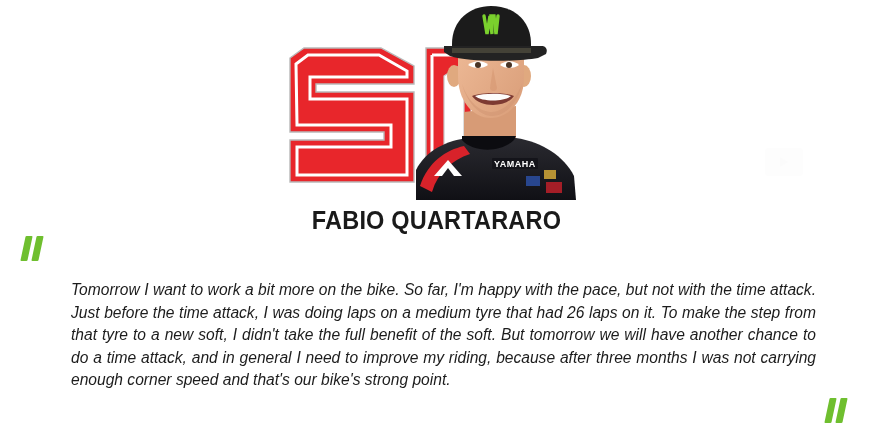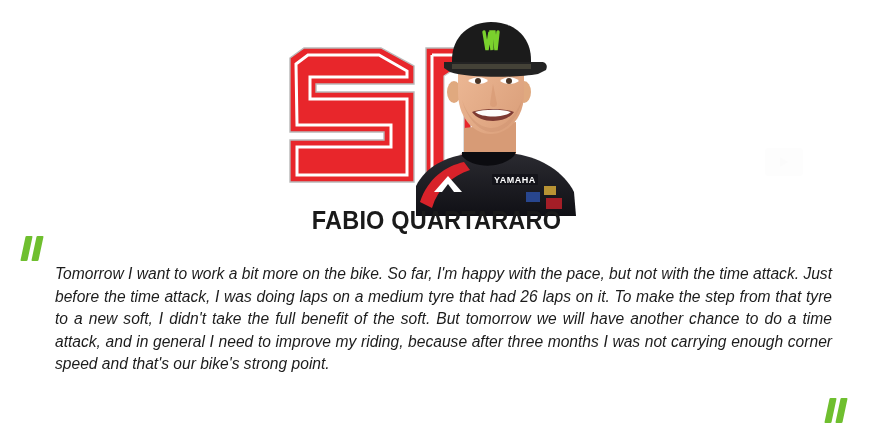--- a/index.html
+++ b/index.html
@@ -70,21 +70,21 @@
     left: 0px;
     top: 40px;
     width: 185px;
     height: 145px;
   }
 
   
   .rider {
     position: absolute;
     left: 110px;
-    top: 16px;
+    top: 0;
     width: 200px;
     height: 236px;
     overflow: hidden;
   }
   .rider-svg { display: block; }
 
   
   .rider-name {
     position: absolute;
     left: 0;
@@ -126,21 +126,21 @@
     left: 55px;
     top: 263px;
     width: 777px;
     font-family: "Liberation Sans", sans-serif;
     font-style: italic;
     font-size: 15.6px;
     line-height: 22.5px;
     text-align: justify;
     color: #1c1c1c;
   }
-  .quote-body p { margin: 0; }
+  .quote-body p { margin: 16px; }
 </style>
 </head>
 <body>
 
 <div class="card">
 
   <div class="hero">
 
     <div class="hero-stage">
 

